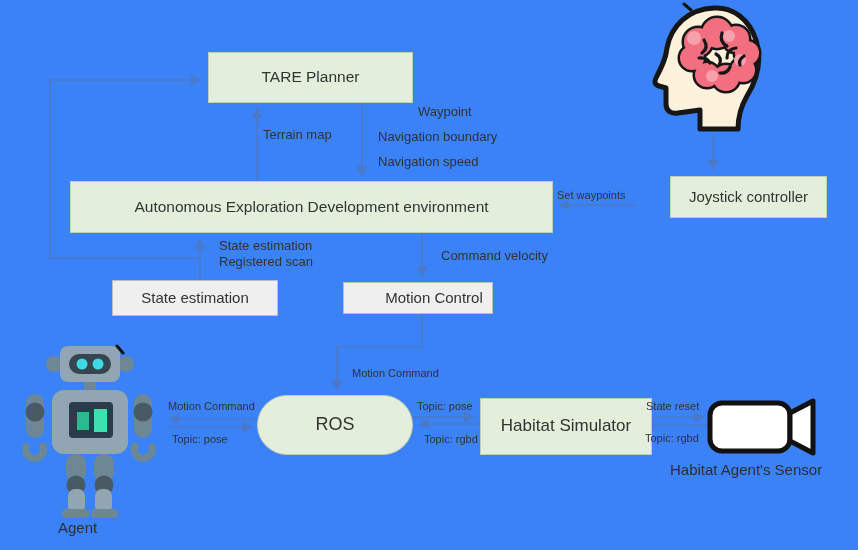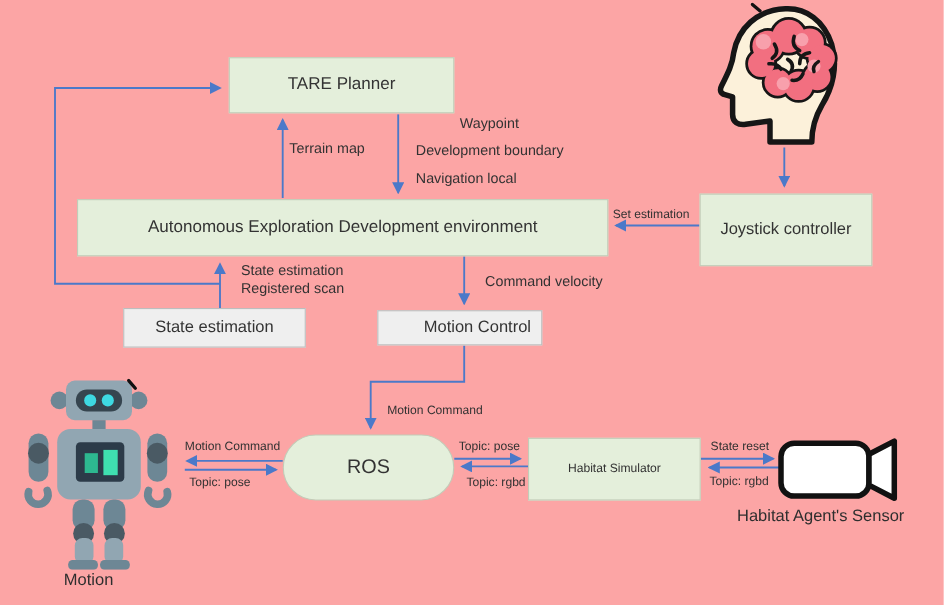--- a/index.html
+++ b/index.html
@@ -1,39 +1,39 @@
 <!DOCTYPE html>
 <html><head>
 <meta charset="utf-8">
 <style>
   html,body{margin:0;padding:0;background:#ffffff;}
   .canvas{
-    position:relative;width:858px;height:550px;background:#fca5a5;overflow:hidden;
+    position:relative;width:858px;height:550px;background:#3b82f6;overflow:hidden;
     font-family:"Liberation Sans", sans-serif;color:#3a3a3a;
   }
   .wires{position:absolute;left:0;top:0;width:858px;height:550px;}
   .box{
     position:absolute;display:flex;flex-direction:column;align-items:center;justify-content:center;
     text-align:center;color:#333;box-sizing:border-box;line-height:1.3;
   }
   .green{background:#e4efdb;border:1px solid #c2ccb8;}
   .gray{background:#efefef;border:1px solid #bdbdbd;}
   .lbl{position:absolute;white-space:nowrap;color:#323232;}
   .lbl-md{font-size:13px;}
   .lbl-sm{font-size:11px;}
   .cap{position:absolute;white-space:nowrap;color:#2e2e2e;font-size:15px;}
   .icon{position:absolute;}
   
   .n-tare{left:208px;top:52px;width:205px;height:51px;font-size:15.5px;}
   .n-aed{left:70px;top:181px;width:483px;height:52px;font-size:15.5px;}
-  .n-joystick{left:636px;top:176px;width:157px;height:66px;font-size:15px;}
+  .n-joystick{left:670px;top:176px;width:157px;height:42px;font-size:15px;}
   .n-stateest{left:112px;top:280px;width:166px;height:36px;font-size:15px;}
   .n-motion{left:343px;top:282px;width:150px;height:32px;font-size:15px;padding-left:32px;}
   .n-ros{left:257px;top:395px;width:156px;height:60px;font-size:18px;border-radius:30px;}
-  .n-habitat{left:480px;top:398px;width:157px;height:57px;font-size:11px;}
+  .n-habitat{left:480px;top:398px;width:172px;height:57px;font-size:17px;}
 </style>
 </head>
 <body>
 
 <div class="canvas">
 
   <svg class="wires" viewBox="0 0 858 550">
     <defs>
       <marker id="ah" viewBox="0 0 10 10" refX="8.5" refY="5" markerWidth="6.5" markerHeight="6.5" orient="auto-start-reverse">
         <path d="M0,0 L10,5 L0,10 z" fill="#4b79c9"></path>
@@ -80,35 +80,35 @@
   <div class="box green n-ros">
     <span>ROS</span>
   </div>
 
   <div class="box green n-habitat">
     <span>Habitat Simulator</span>
   </div>
 
   <div class="lbl lbl-md" style="left:263px;top:127px;">Terrain map</div>
   <div class="lbl lbl-md" style="left:378px;top:104px;margin-left:40px;">Waypoint</div>
-  <div class="lbl lbl-md" style="left:378px;top:129px;">Development boundary</div>
-  <div class="lbl lbl-md" style="left:378px;top:154px;">Navigation local</div>
-  <div class="lbl lbl-sm" style="left:557px;top:189px;">Set estimation</div>
+  <div class="lbl lbl-md" style="left:378px;top:129px;">Navigation boundary</div>
+  <div class="lbl lbl-md" style="left:378px;top:154px;">Navigation speed</div>
+  <div class="lbl lbl-sm" style="left:557px;top:189px;">Set waypoints</div>
   <div class="lbl lbl-md" style="left:219px;top:238px;">State estimation</div>
   <div class="lbl lbl-md" style="left:219px;top:254px;">Registered scan</div>
   <div class="lbl lbl-md" style="left:441px;top:248px;">Command velocity</div>
   <div class="lbl lbl-sm" style="left:352px;top:367px;">Motion Command</div>
   <div class="lbl lbl-sm" style="left:168px;top:400px;">Motion Command</div>
   <div class="lbl lbl-sm" style="left:172px;top:433px;">Topic: pose</div>
   <div class="lbl lbl-sm" style="left:417px;top:400px;">Topic: pose</div>
   <div class="lbl lbl-sm" style="left:424px;top:433px;">Topic: rgbd</div>
   <div class="lbl lbl-sm" style="left:646px;top:400px;">State reset</div>
   <div class="lbl lbl-sm" style="left:645px;top:432px;">Topic: rgbd</div>
 
-  <div class="cap" style="left:58px;top:519px;">Motion</div>
+  <div class="cap" style="left:58px;top:519px;">Agent</div>
   <div class="cap" style="left:670px;top:461px;">Habitat Agent's Sensor</div>
 
   <svg class="icon" style="left:648px;top:2px;" width="122" height="134" viewBox="0 0 122 134">
     <path d="M66,6 C40,7 23,24 19,46 C18,56 14,64 8,76 C6,80 7,83 11,84 L18,86 L18,102 C18,109 23,112 30,111 L52,108 L52,127 L90,127 C90,116 92,106 99,94 C109,78 114,58 108,38 C101,17 85,5 66,6 Z" fill="#fcf1da" stroke="#161616" stroke-width="5" stroke-linejoin="round"></path>
     <g transform="translate(26,16)">
       <g fill="#f26f80" stroke="#161616" stroke-width="5">
         <circle cx="24" cy="24" r="14"></circle>
           <circle cx="43" cy="15" r="15"></circle>
           <circle cx="62" cy="21" r="13"></circle>
         <circle cx="73" cy="35" r="12"></circle>

